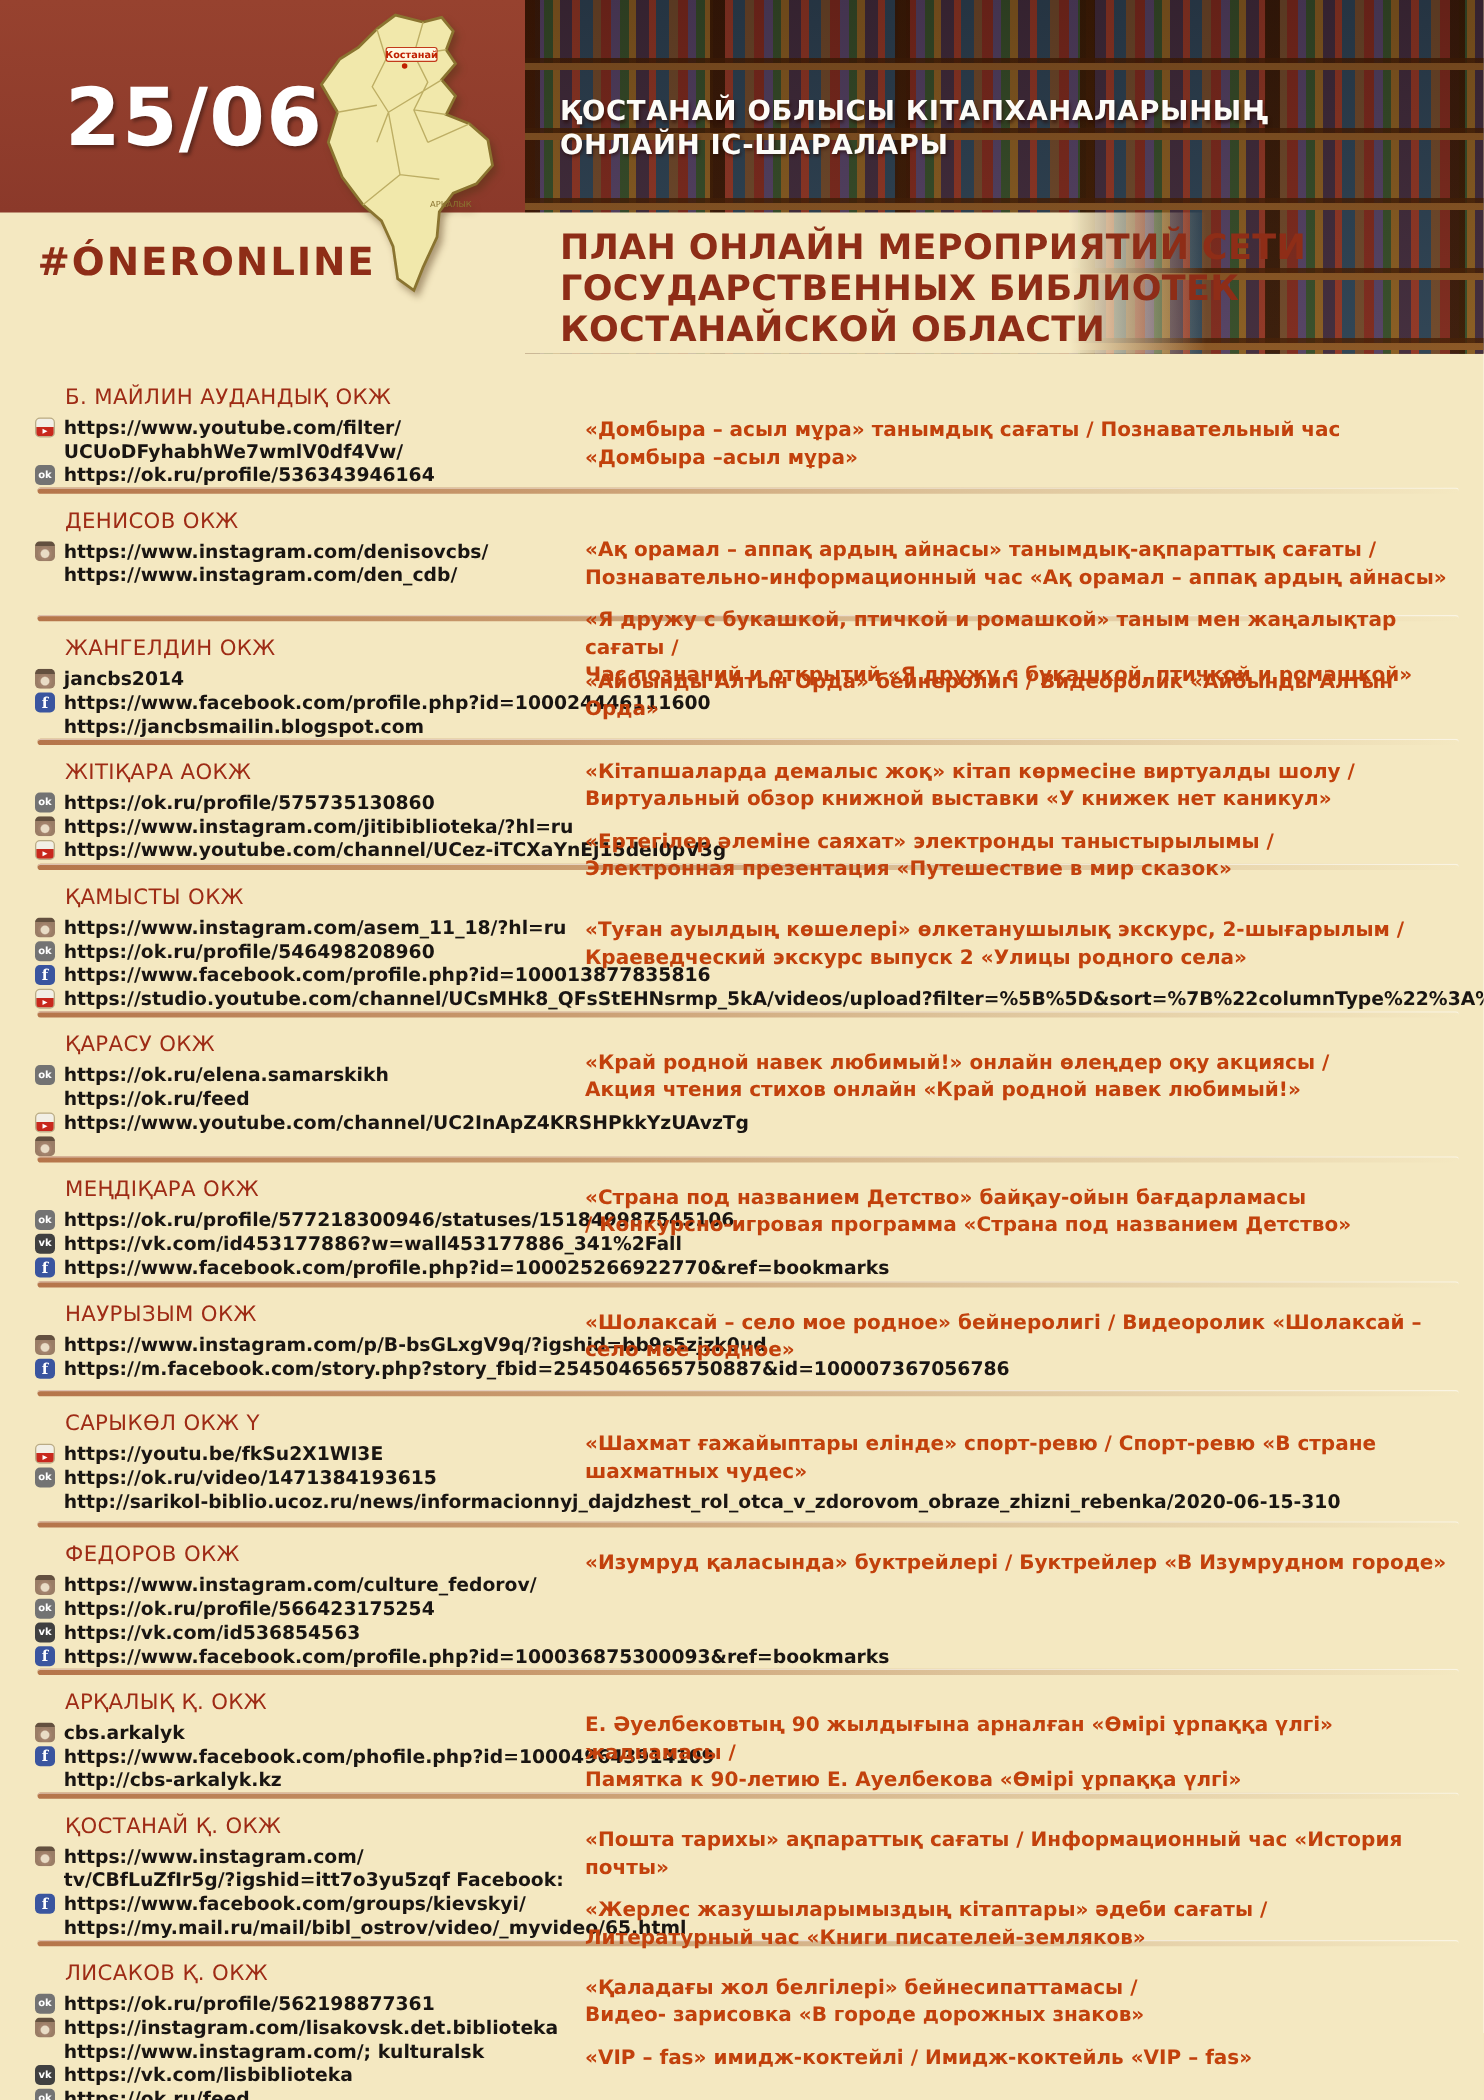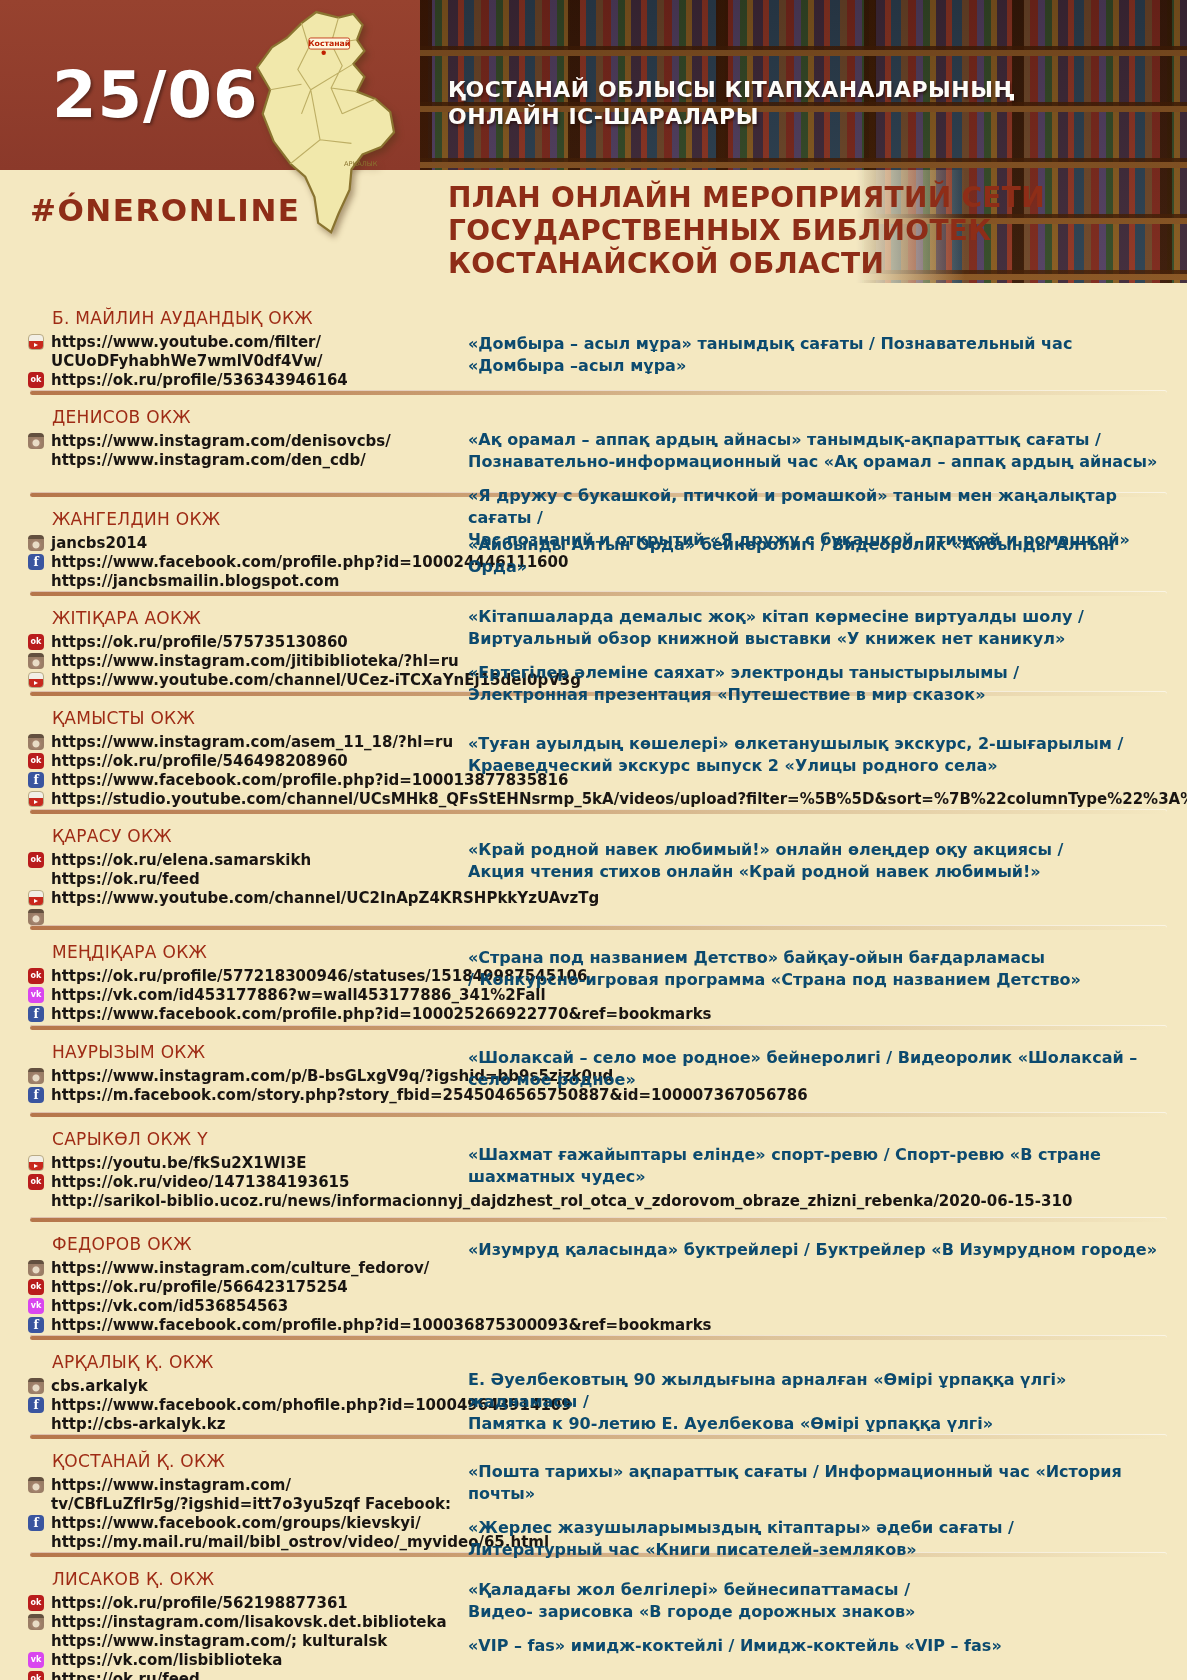--- a/index.html
+++ b/index.html
@@ -37,29 +37,29 @@
              color:#9e2b15;letter-spacing:.3px;}
   .link-row{display:flex;align-items:flex-start;line-height:19px;white-space:nowrap;}
   .url{font-size:15px;font-weight:bold;color:#191512;}
   .icn{width:16px;height:16px;border-radius:4px;flex:0 0 16px;margin:1px 7px 0 0;
        display:flex;align-items:center;justify-content:center;
        font-size:8px;font-weight:bold;color:#fff;line-height:1;}
   .icn.none{visibility:hidden;}
   .icn.youtube{background:linear-gradient(180deg,#f2efe6 0 45%,#c8281d 45%);border:1px solid #b9ab86;box-sizing:border-box;}
   .icn.youtube::after{content:"";width:0;height:0;border:2px solid transparent;
        border-left:4px solid #fff;margin:6px 0 0 2px;}
-  .icn.ok{background:#b91c1c;}
+  .icn.ok{background:#737373;}
   .icn.facebook{background:#3a559f;font-size:12px;font-family:"DejaVu Serif",serif;}
-  .icn.vk{background:#d946ef;font-size:8px;}
+  .icn.vk{background:#404040;font-size:8px;}
   .icn.instagram{background-image:
        radial-gradient(circle at 50% 62%,#e9dcc6 0 3px,#a2826c 4px 5px,rgba(0,0,0,0) 6px),
        linear-gradient(180deg,#63503f 0 4px,#9a7d66 4px);}
   .events{position:absolute;left:468px;width:706px;}
   .event{margin:0 0 12px 0;font-size:16px;line-height:22px;font-weight:bold;
-         color:#0c4a6e;white-space:pre-line;}
+         color:#c2410c;white-space:pre-line;}
   .divider{height:5px;margin:8px 20px 4px 2px;border-radius:3px;margin-top:auto;
        background:linear-gradient(90deg,#b5754a 0%,#c89a6e 35%,#ddc39a 65%,rgba(235,220,180,0) 100%);
        box-shadow:inset 0 1px 0 rgba(255,255,255,.55);}
 </style>
 </head>
 <body>
 
 <div class="page">
   <div class="header">
     <div class="band-left"></div>

